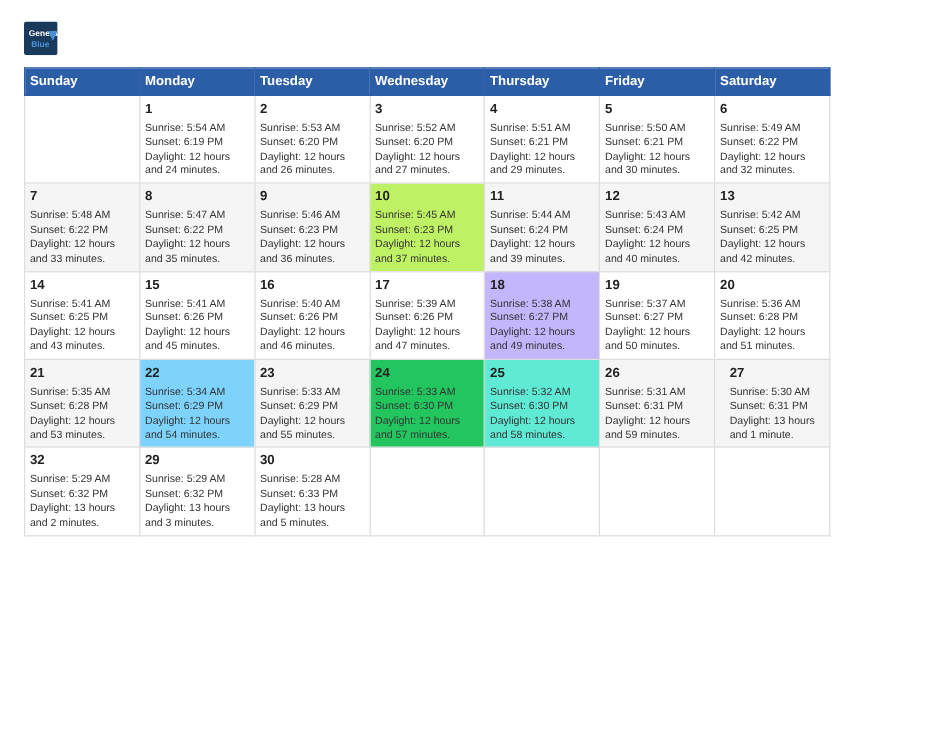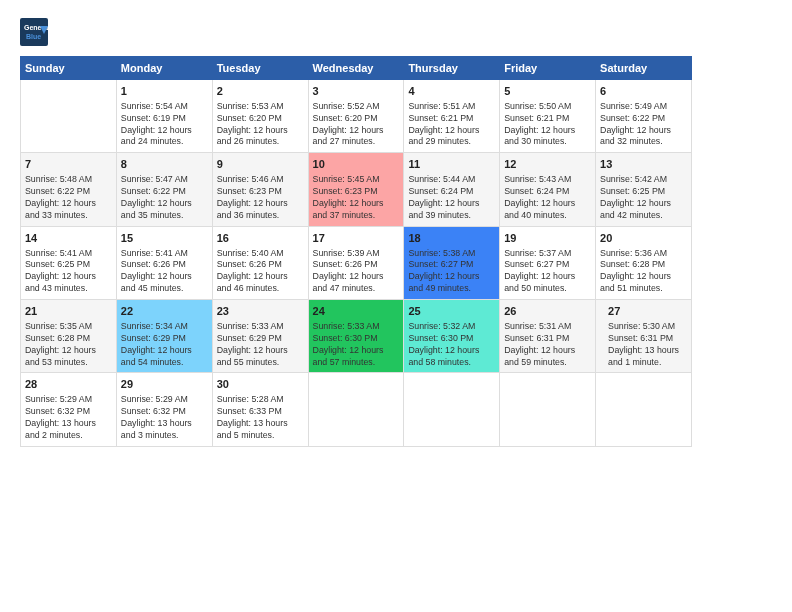--- a/index.html
+++ b/index.html
@@ -194,21 +194,21 @@
 Daylight: 12 hours
 and 35 minutes.</div>
           </td>
           <td style="background-color: rgb(245, 245, 245);">
             <span class="day-num">9</span>
             <div class="day-info" style="white-space: pre-line;">Sunrise: 5:46 AM
 Sunset: 6:23 PM
 Daylight: 12 hours
 and 36 minutes.</div>
           </td>
-          <td style="background-color: #fca5a5;">
+          <td style="background-color: #bef264;">
             <span class="day-num">10</span>
             <div class="day-info" style="white-space: pre-line;">Sunrise: 5:45 AM
 Sunset: 6:23 PM
 Daylight: 12 hours
 and 37 minutes.</div>
           </td>
           <td style="background-color: rgb(245, 245, 245);">
             <span class="day-num">11</span>
             <div class="day-info" style="white-space: pre-line;">Sunrise: 5:44 AM
 Sunset: 6:24 PM
@@ -252,21 +252,21 @@
 Daylight: 12 hours
 and 46 minutes.</div>
           </td>
           <td style="background-color: rgb(255, 255, 255);">
             <span class="day-num">17</span>
             <div class="day-info" style="white-space: pre-line;">Sunrise: 5:39 AM
 Sunset: 6:26 PM
 Daylight: 12 hours
 and 47 minutes.</div>
           </td>
-          <td style="background-color: #3b82f6;">
+          <td style="background-color: #c4b5fd;">
             <span class="day-num">18</span>
             <div class="day-info" style="white-space: pre-line;">Sunrise: 5:38 AM
 Sunset: 6:27 PM
 Daylight: 12 hours
 and 49 minutes.</div>
           </td>
           <td style="background-color: rgb(255, 255, 255);">
             <span class="day-num">19</span>
             <div class="day-info" style="white-space: pre-line;">Sunrise: 5:37 AM
 Sunset: 6:27 PM
@@ -327,21 +327,21 @@
           <td style="background-color: rgb(245, 245, 245); padding-left: 12px;">
             <span class="day-num">27</span>
             <div class="day-info" style="white-space: pre-line;">Sunrise: 5:30 AM
 Sunset: 6:31 PM
 Daylight: 13 hours
 and 1 minute.</div>
           </td>
         </tr>
         <tr>
           <td style="background-color: rgb(255, 255, 255);">
-            <span class="day-num">28</span>
+            <span class="day-num">32</span>
             <div class="day-info" style="white-space: pre-line;">Sunrise: 5:29 AM
 Sunset: 6:32 PM
 Daylight: 13 hours
 and 2 minutes.</div>
           </td>
           <td style="background-color: rgb(255, 255, 255);">
             <span class="day-num">29</span>
             <div class="day-info" style="white-space: pre-line;">Sunrise: 5:29 AM
 Sunset: 6:32 PM
 Daylight: 13 hours

